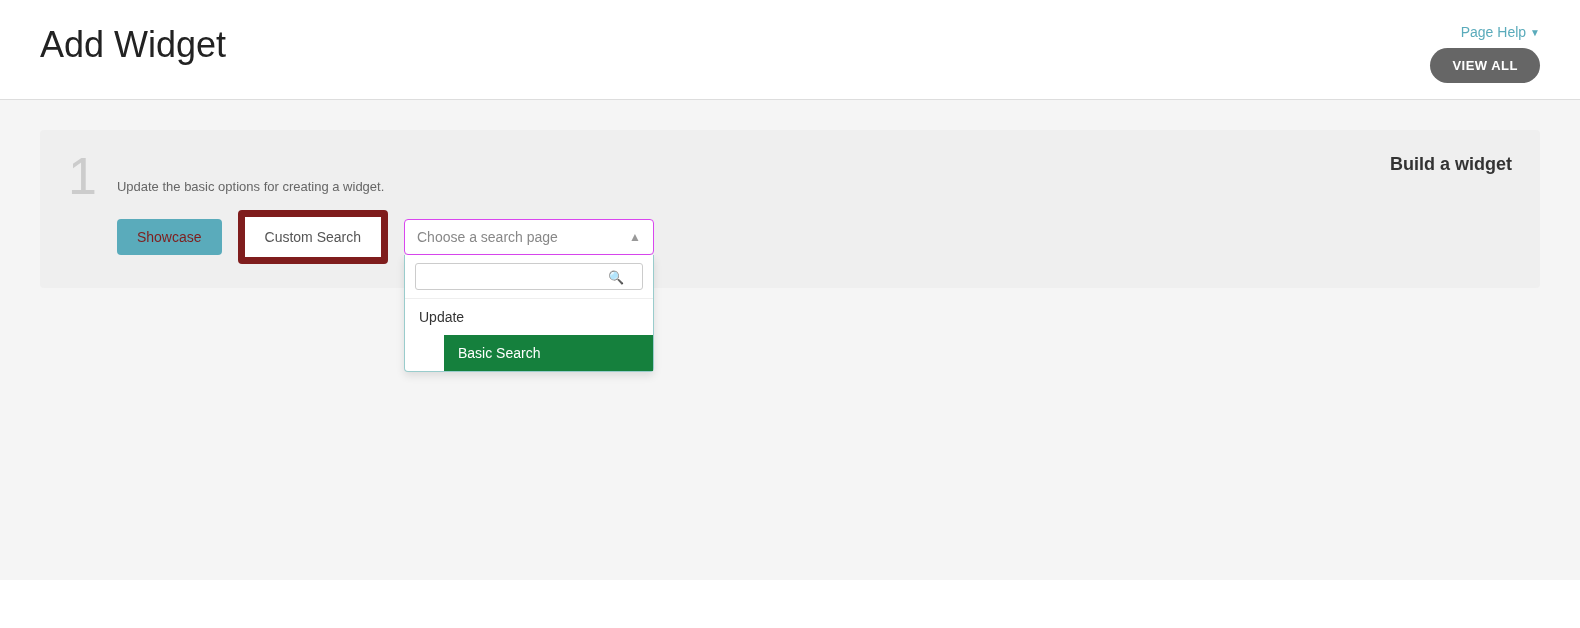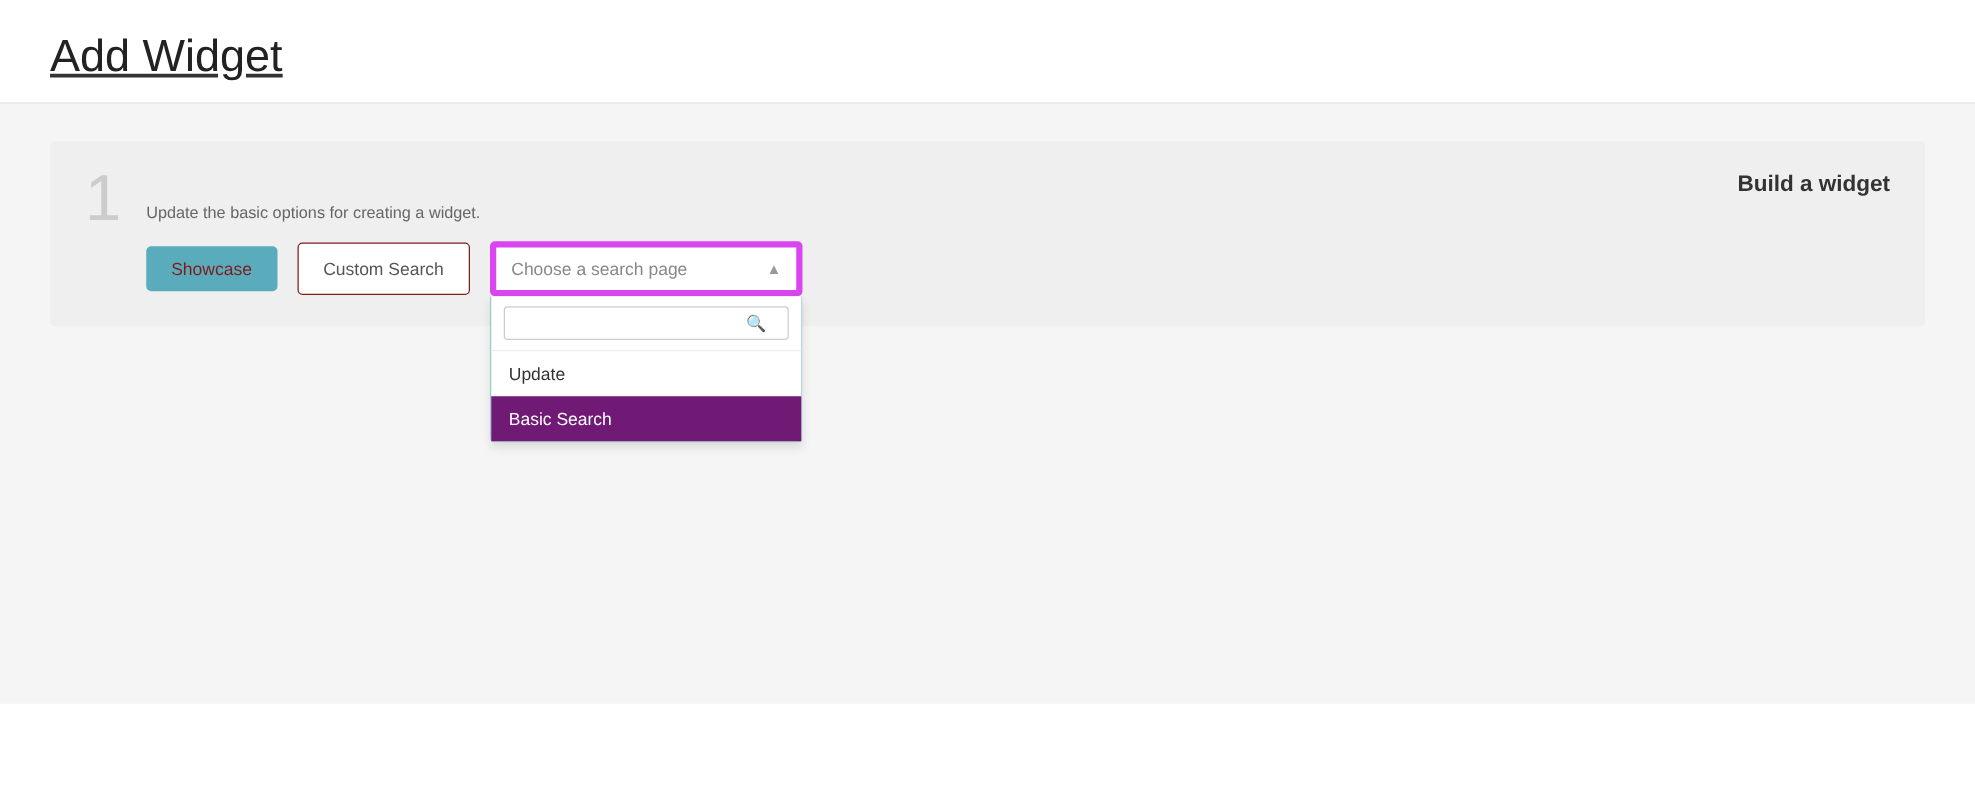--- a/index.html
+++ b/index.html
@@ -17,21 +17,20 @@
       position: relative;
     }
 
     
     .header {
       padding: 24px 40px 16px 40px;
       display: flex;
       align-items: flex-start;
       justify-content: space-between;
       border-bottom: 1px solid #ddd;
-      text-decoration: underline;
     }
 
     .page-title {
       font-size: 36px;
       font-weight: 300;
       color: #222;
     }
 
     .header-right {
       display: flex;
@@ -124,38 +123,38 @@
       border: none;
       border-radius: 4px;
       padding: 10px 20px;
       font-size: 14px;
       cursor: pointer;
     }
 
     .btn-custom-search {
       background: #fff;
       color: #555;
-      border: 1px solid #7f1d1d;
+      border: 7px solid #7f1d1d;
       border-radius: 4px;
       padding: 12px 20px;
       font-size: 14px;
       cursor: pointer;
     }
 
     
     .dropdown-container {
       position: relative;
     }
 
     .dropdown-trigger {
       display: flex;
       align-items: center;
       justify-content: space-between;
       width: 250px;
-      border: 5px solid #d946ef;
+      border: 1px solid #d946ef;
       border-radius: 4px;
       padding: 9px 12px;
       background: #fff;
       cursor: pointer;
       font-size: 14px;
       color: #888;
     }
 
     .dropdown-trigger .arrow-up {
       font-size: 12px;
@@ -212,32 +211,40 @@
     }
 
     .dropdown-item {
       padding: 10px 14px;
       font-size: 14px;
       color: #333;
       cursor: pointer;
     }
 
     .dropdown-item.selected {
-      background: #701a75;
+      background: #15803d;
       color: #fff;
+      margin-left: 39px;
     }
   </style>
 </head>
 <body>
 
 <div class="page-wrapper">
 
   <div class="header">
     <h1 class="page-title">Add Widget</h1>
 
+    <div class="header-right">
+      <a class="page-help-link">
+        <span>Page Help</span>
+        <span class="chevron">▼</span>
+      </a>
+      <button class="view-all-btn">VIEW ALL</button>
+    </div>
   </div>
 
   <div class="main-content">
     <div class="step-section">
 
       <div class="step-number">1</div>
 
       <div class="step-content">
         <div class="step-title">Build a widget</div>
         <div class="step-description">Update the basic options for creating a widget.</div>

